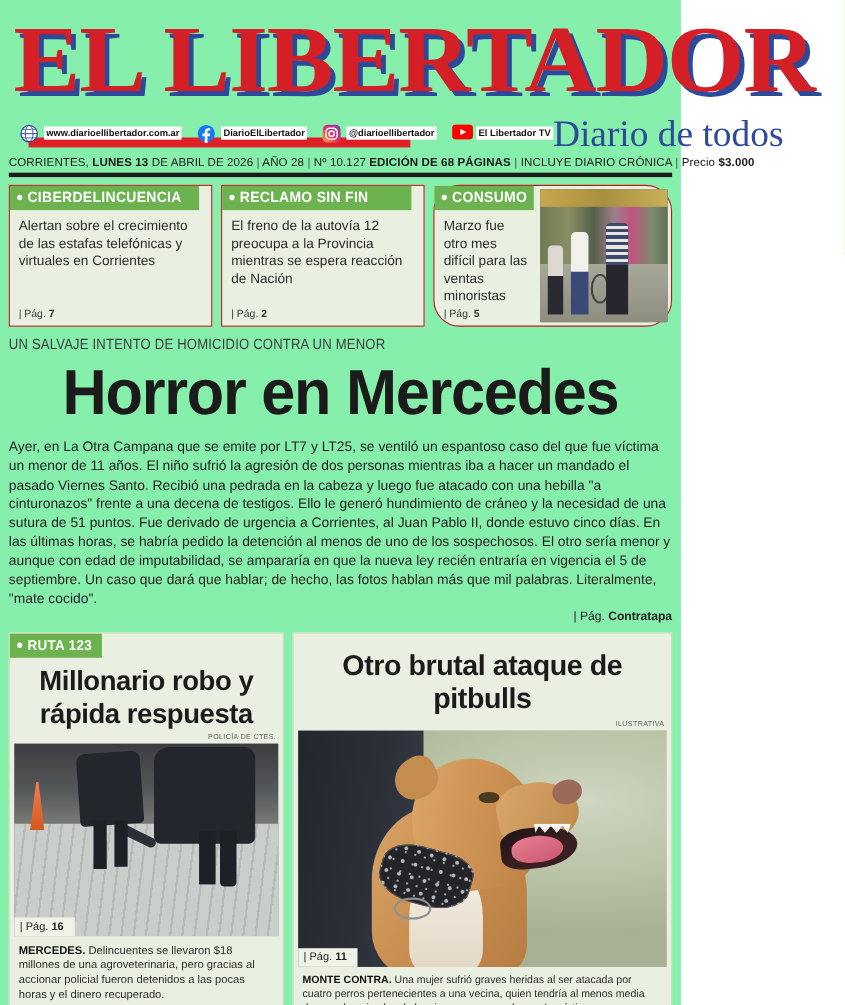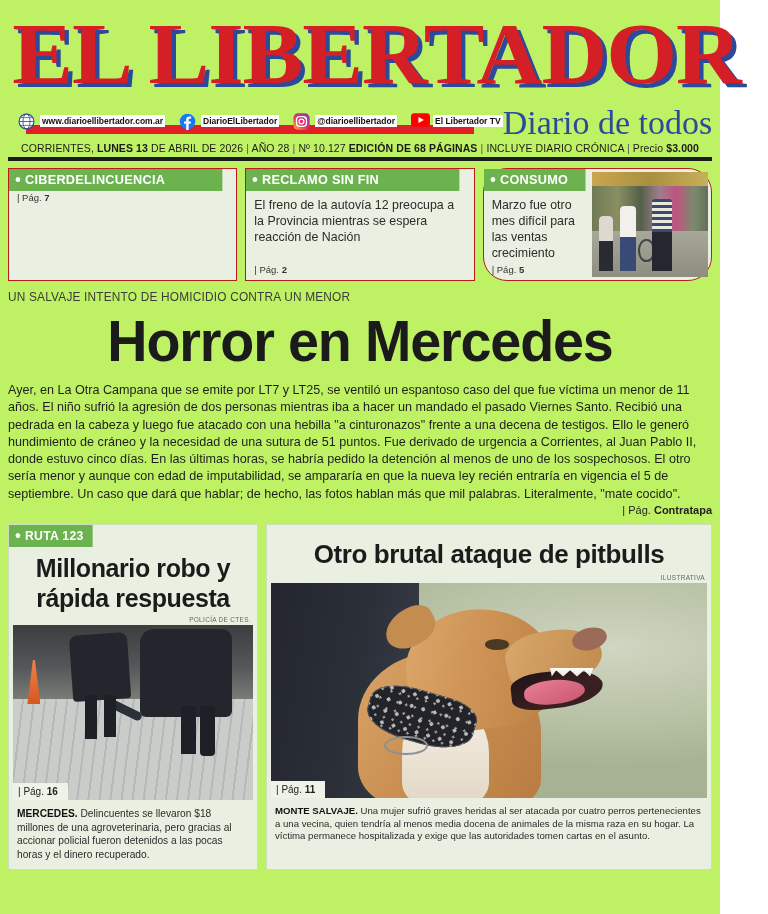--- a/index.html
+++ b/index.html
@@ -5,21 +5,21 @@
   * { box-sizing: border-box; margin: 0; padding: 0; }
 
   body {
     width: 768px;
     height: 914px;
     background: #ffffff;
     font-family: "Liberation Sans", sans-serif;
     overflow: hidden;
   }
 
-  .page { width: 720px; height: 914px; position: relative; background:#bef264; }
+  .page { width: 619px; height: 914px; position: relative; background:#86efac; }
 
   
   .masthead { padding: 6px 8px 0 8px; }
 
   .logo-row { position: relative; height: 96px; }
 
   .logo-title {
     font-family: "Liberation Serif", serif;
     font-weight: bold;
     font-size: 86px;
@@ -483,20 +483,21 @@
   </div>
 
   <div class="teasers">
 
     <div class="teaser">
       <div class="teaser-col">
         <div class="kicker">
           <span class="dot"></span>
           <span>CIBERDELINCUENCIA</span>
         </div>
+        <div class="teaser-text">Alertan sobre el crecimiento de las estafas telefónicas y virtuales en Corrientes</div>
         <div class="teaser-page">
           <span>| Pág.</span>
           <b>7</b>
         </div>
       </div>
     </div>
 
     <div class="teaser">
       <div class="teaser-col">
         <div class="kicker">
@@ -511,21 +512,21 @@
       </div>
     </div>
 
     <div class="teaser with-photo">
       <div class="teaser-inner">
         <div class="teaser-col">
           <div class="kicker">
             <span class="dot"></span>
             <span>CONSUMO</span>
           </div>
-          <div class="teaser-text">Marzo fue otro mes difícil para las ventas crecimiento</div>
+          <div class="teaser-text">Marzo fue otro mes difícil para las ventas minoristas</div>
           <div class="teaser-page">
             <span>| Pág.</span>
             <b>5</b>
           </div>
         </div>
         <div class="teaser-photo">
           <div class="street-sky"></div>
           <div class="shop-row"></div>
           <div class="awning"></div>
           <div class="sidewalk"></div>
@@ -611,19 +612,19 @@
             <div class="collar-dots"></div>
           </div>
         <div class="chain-ring"></div>
         <div class="page-tag">
           <span>| Pág.</span>
           <b>11</b>
         </div>
       </div>
 
       <div class="cap cap-right">
-        <b>MONTE SALVAJE.</b>
+        <b>MONTE CONTRA.</b>
         <span>Una mujer sufrió graves heridas al ser atacada por cuatro perros pertenecientes a una vecina, quien tendría al menos media docena de animales de la misma raza en su hogar. La víctima permanece hospitalizada y exige que las autoridades tomen cartas en el asunto.</span>
       </div>
     </div>
   </div>
 
 </div>
 
 </body></html>

